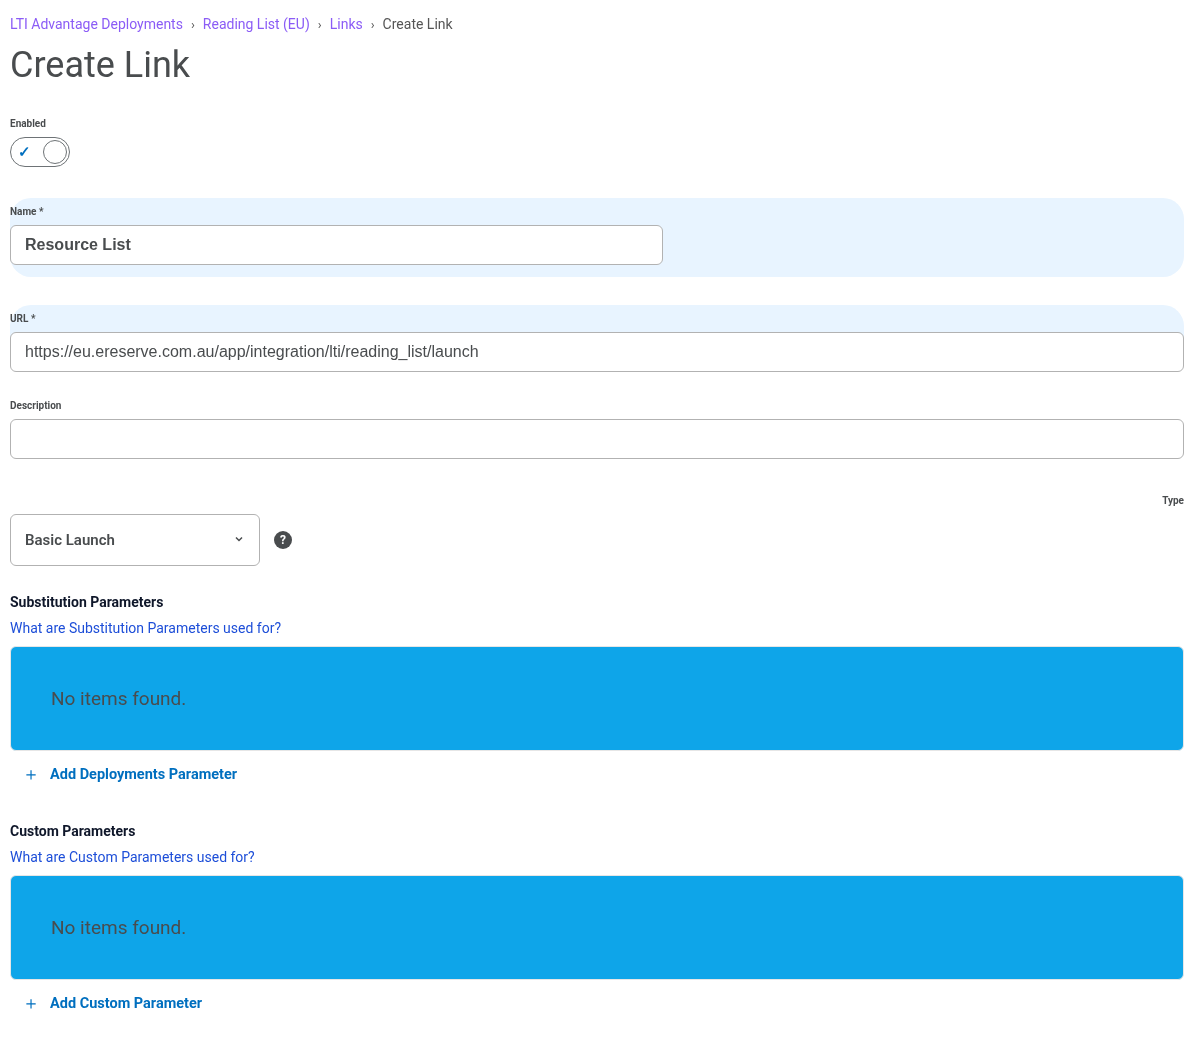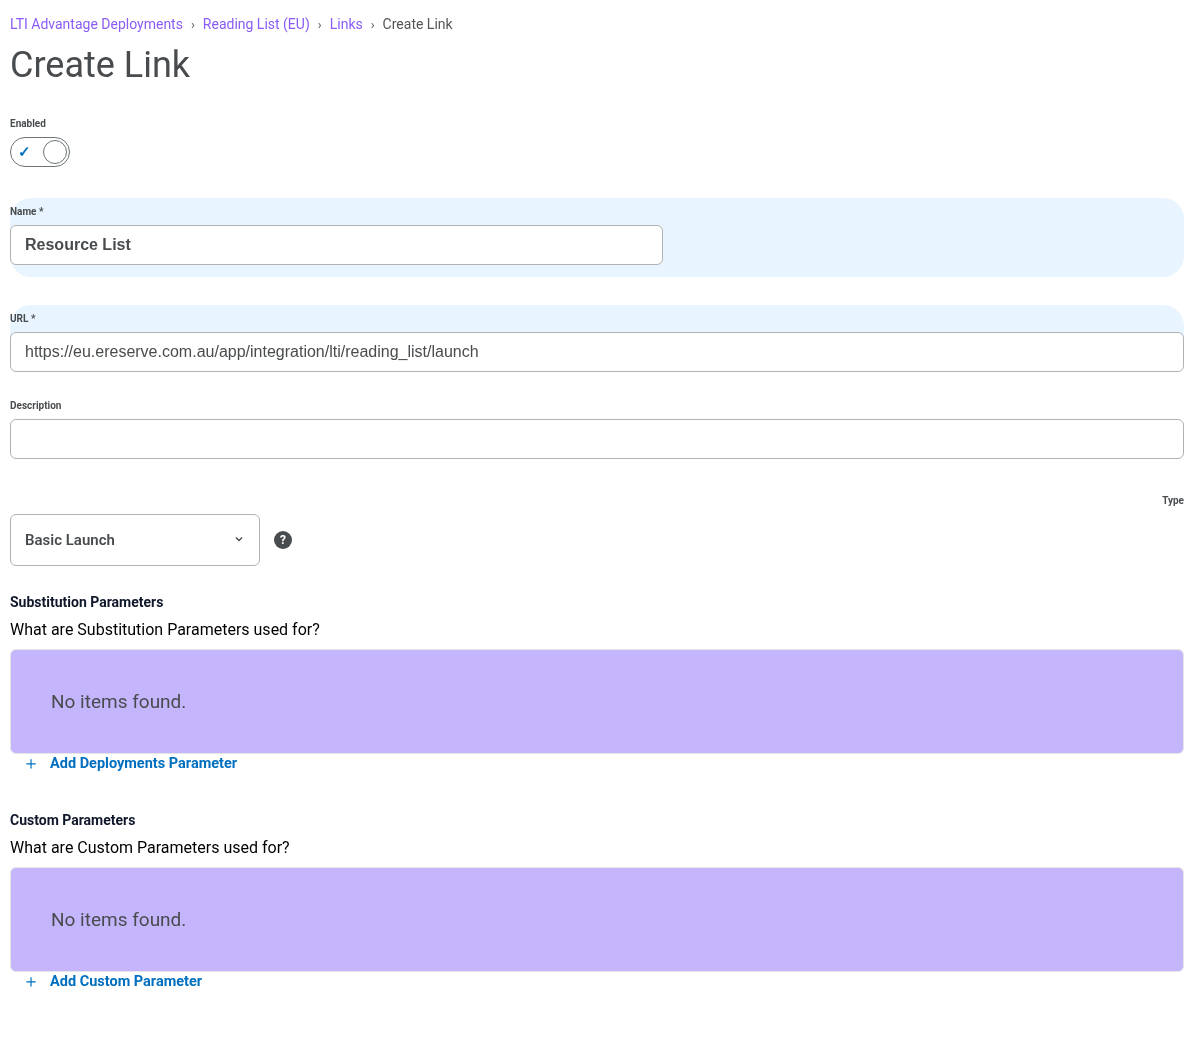--- a/index.html
+++ b/index.html
@@ -139,34 +139,35 @@
       font-weight: bold;
       cursor: pointer;
     }
     .section-title {
       font-size: 14px;
       font-weight: 700;
       color: #0f172a;
       margin-bottom: 10px;
     }
     .info-link {
-      color: #000000;
-      font-size: 16px;
+      color: #1d4ed8;
+      font-size: 14px;
       text-decoration: none;
       cursor: pointer;
       display: inline-block;
       margin-bottom: 10px;
     }
     .panel {
       border: 1px solid #e6e6e6;
       border-radius: 6px;
-      background: #c4b5fd;
+      background: #0ea5e9;
       padding: 40px;
       font-size: 19px;
       color: #494c4e;
+      margin-bottom: 14px;
     }
     .add-btn {
       display: inline-flex;
       align-items: center;
       gap: 10px;
       color: #006fbf;
       font-weight: 700;
       font-size: 14.5px;
       cursor: pointer;
       padding-left: 12px;

